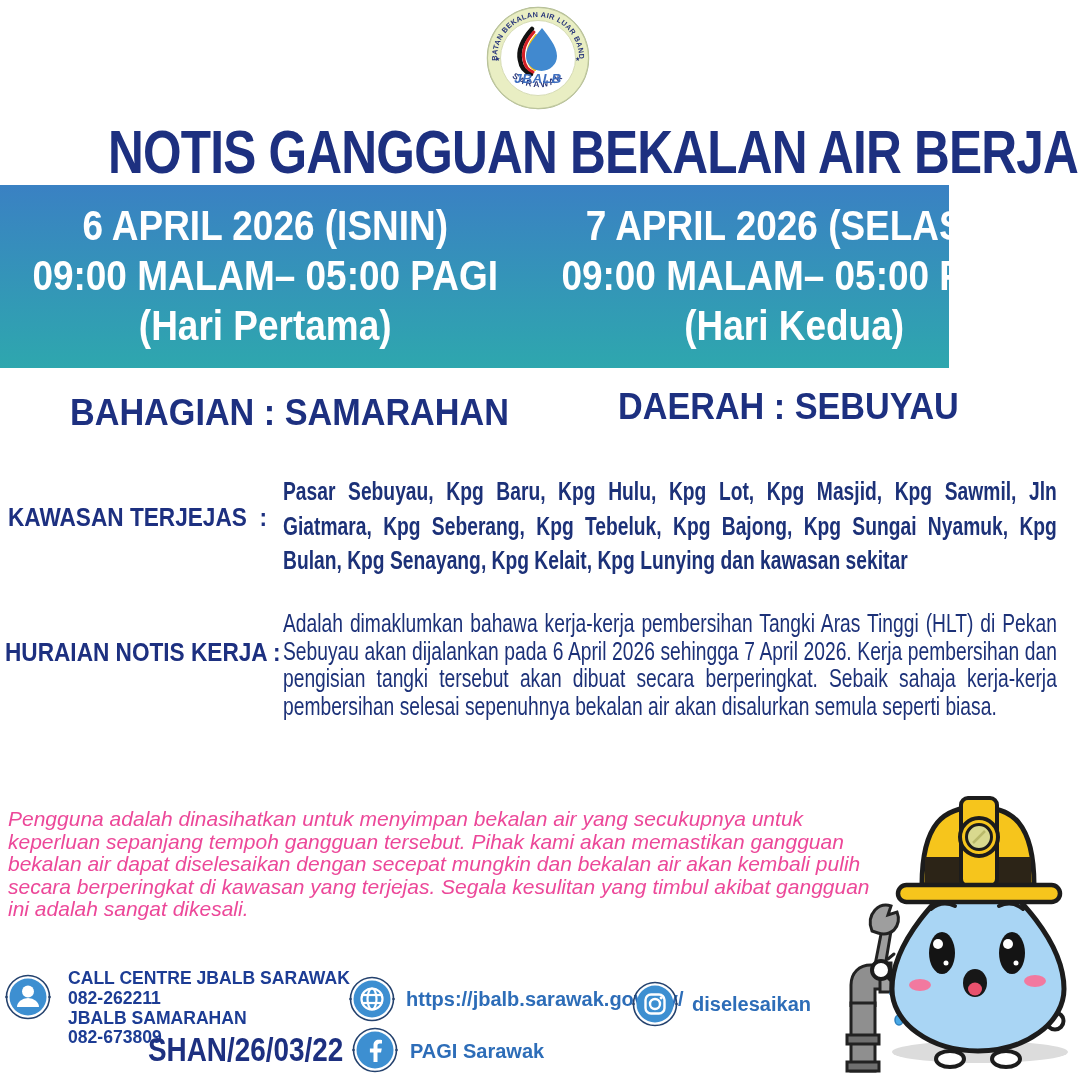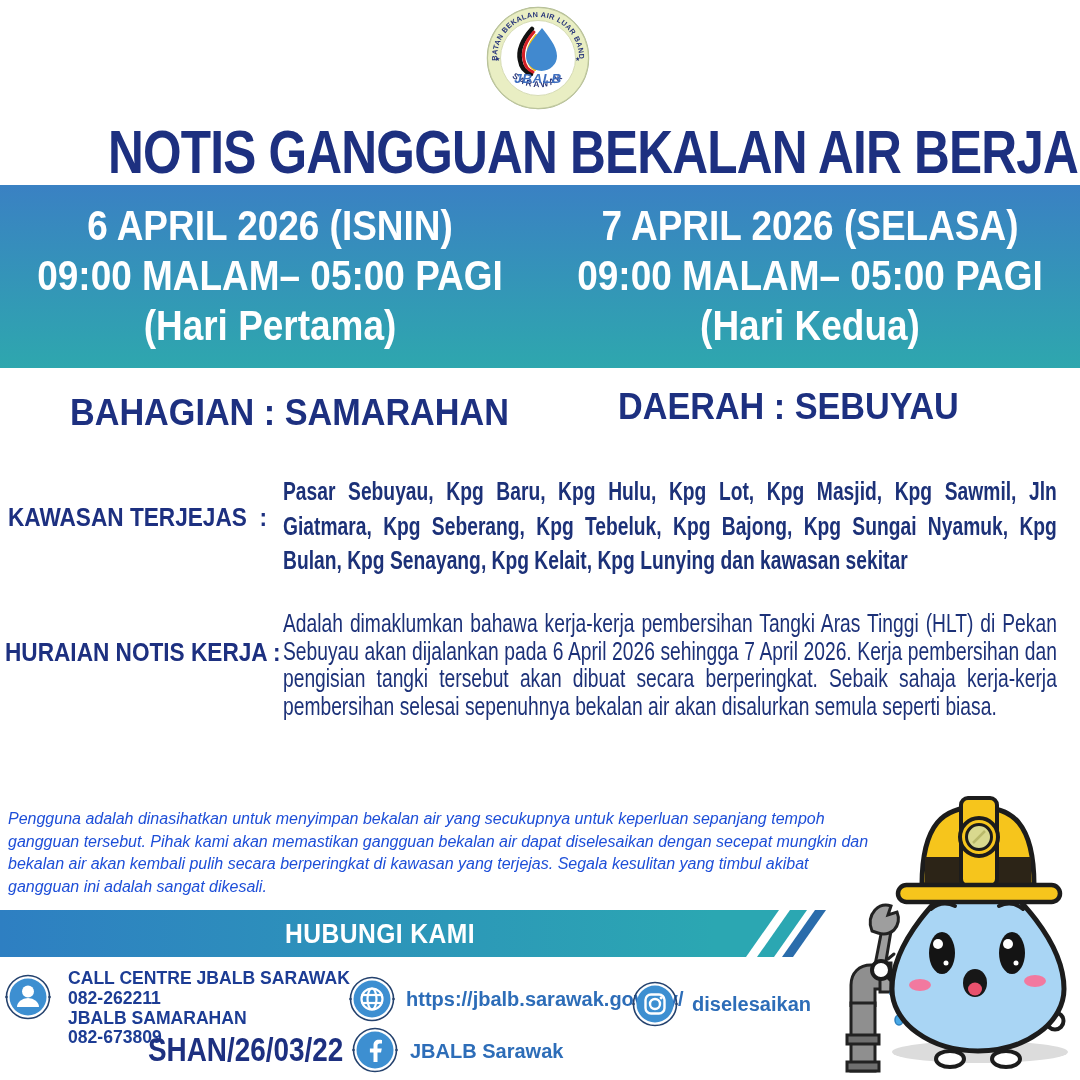--- a/index.html
+++ b/index.html
@@ -12,21 +12,21 @@
   
   .title{
     top:116px;left:0;width:1080px;text-align:center;
     font-size:62px;font-weight:bold;color:#1d3080;
     transform:scaleX(0.80);transform-origin:540px 0;
     letter-spacing:-1px;white-space:nowrap;
   }
 
   
   .banner{
-    top:185px;left:0;width:1080px;height:183px;
+    top:185px;left:0;width:949px;height:183px;
     background:linear-gradient(#3a81c3,#2ea7ae);
     display:flex;flex-direction:row;
   }
   .day-col{
     width:540px;padding-top:16px;text-align:center;color:#ffffff;
     font-weight:bold;font-size:42px;line-height:50px;
     transform:scaleX(0.88);white-space:nowrap;
   }
   .day-col.left{transform-origin:270px 0;}
   .day-col.right{transform-origin:270px 0;}
@@ -49,21 +49,21 @@
   .sec-body{
     left:283px;width:1005px;color:#1c3178;text-align:justify;
     transform:scaleX(0.77);transform-origin:left top;
   }
   .kawasan-body{top:474px;font-size:25px;font-weight:bold;line-height:34.5px;}
   .huraian-body{top:610px;font-size:25px;line-height:27.6px;}
 
   
   .advisory{
     top:808px;left:8px;width:862px;
-    font-size:16px;font-style:italic;line-height:22.5px;color:#1d4ed8;
+    font-size:21px;font-style:italic;line-height:22.5px;color:#ec4899;
   }
 
   
   .cbar{top:910px;left:0;width:840px;height:47px;}
   .cbar-main{position:absolute;top:0;left:0;width:840px;height:47px;
     background:linear-gradient(90deg,#2e7fc2 0%,#2ba7b2 85%);
     clip-path:polygon(0 0,779px 0,746px 100%,0 100%);}
   .cbar-s1{position:absolute;top:0;left:0;width:840px;height:47px;background:#2ba7b2;
     clip-path:polygon(790px 0,807px 0,774px 100%,757px 100%);}
   .cbar-s2{position:absolute;top:0;left:0;width:840px;height:47px;background:#2a6cab;
@@ -135,26 +135,20 @@
   <div class="abs daerah">DAERAH : SEBUYAU</div>
 
   <div class="abs sec-label kawasan-label">KAWASAN TERJEJAS  :</div>
   <div class="abs sec-body kawasan-body">Pasar Sebuyau, Kpg Baru, Kpg Hulu, Kpg Lot, Kpg Masjid, Kpg Sawmil, Jln Giatmara, Kpg Seberang, Kpg Tebeluk, Kpg Bajong, Kpg Sungai Nyamuk, Kpg Bulan, Kpg Senayang, Kpg Kelait, Kpg Lunying dan kawasan sekitar</div>
 
   <div class="abs sec-label huraian-label">HURAIAN NOTIS KERJA :</div>
   <div class="abs sec-body huraian-body">Adalah dimaklumkan bahawa kerja-kerja pembersihan Tangki Aras Tinggi (HLT) di Pekan Sebuyau akan dijalankan pada 6 April 2026 sehingga 7 April 2026. Kerja pembersihan dan pengisian tangki tersebut akan dibuat secara berperingkat. Sebaik sahaja kerja-kerja pembersihan selesai sepenuhnya bekalan air akan disalurkan semula seperti biasa.</div>
 
   <div class="abs advisory">Pengguna adalah dinasihatkan untuk menyimpan bekalan air yang secukupnya untuk keperluan sepanjang tempoh gangguan tersebut. Pihak kami akan memastikan gangguan bekalan air dapat diselesaikan dengan secepat mungkin dan bekalan air akan kembali pulih secara berperingkat di kawasan yang terjejas. Segala kesulitan yang timbul akibat gangguan ini adalah sangat dikesali.</div>
 
-  <div class="abs cbar">
-    <div class="cbar-main"></div>
-    <div class="cbar-s1"></div>
-    <div class="cbar-s2"></div>
-    <div class="cbar-text">HUBUNGI KAMI</div>
-  </div>
 
   <svg class="abs cicon" style="top:974px;left:5px;" viewBox="0 0 46 46">
     <circle cx="23" cy="23" r="21.5" fill="none" stroke="#24426e" stroke-width="1.6"></circle>
     <circle cx="1.5" cy="23" r="1.3" fill="#24426e"></circle>
       <circle cx="44.5" cy="23" r="1.3" fill="#24426e"></circle>
     <circle cx="23" cy="23" r="18.5" fill="#3d8fd1"></circle>
     <circle cx="23" cy="17.5" r="6" fill="#ffffff"></circle>
     <path d="M12,33 a11,9 0 0 1 22,0 Z" fill="#ffffff"></path>
   </svg>
   <div class="abs call-block">
@@ -189,21 +183,21 @@
   </svg>
   <div class="abs link-label instagram-label">diselesaikan</div>
 
   <svg class="abs cicon" style="top:1027px;left:352px;" viewBox="0 0 46 46">
     <circle cx="23" cy="23" r="21.5" fill="none" stroke="#24426e" stroke-width="1.6"></circle>
     <circle cx="1.5" cy="23" r="1.3" fill="#24426e"></circle>
       <circle cx="44.5" cy="23" r="1.3" fill="#24426e"></circle>
     <circle cx="23" cy="23" r="18.5" fill="#3d8fd1"></circle>
     <path d="M25.5,35 v-9.5 h3.5 l0.8,-4 h-4.3 v-2.6 c0,-1.4 0.6,-2.3 2.3,-2.3 h2.2 v-3.6 c-0.6,-0.1-1.9,-0.2-3.2,-0.2 c-3.2,0-5.3,1.9-5.3,5.5 v3.2 h-3.6 l0,4 h3.6 V35 Z" fill="#ffffff"></path>
   </svg>
-  <div class="abs link-label facebook-label">JBALB Sarawak</div>
+  <div class="abs link-label facebook-label">PAGI Sarawak</div>
 
   <div class="abs refcode">SHAN/26/03/22</div>
 
   <svg class="abs" style="top:793px;left:828px;" width="252" height="287" viewBox="0 0 252 287">
     <ellipse cx="152" cy="259" rx="88" ry="11" fill="#dcdcdc"></ellipse>
 
     <g>
       <path d="M35,214 L35,192 Q35,184 43,184 L56,184" fill="none" stroke="#222222" stroke-width="27" stroke-linecap="butt"></path>
       <path d="M35,214 L35,192 Q35,184 43,184 L56,184" fill="none" stroke="#8f8f8f" stroke-width="21"></path>
       <rect x="23" y="210" width="24" height="68" fill="#8f8f8f" stroke="#222222" stroke-width="3"></rect>

